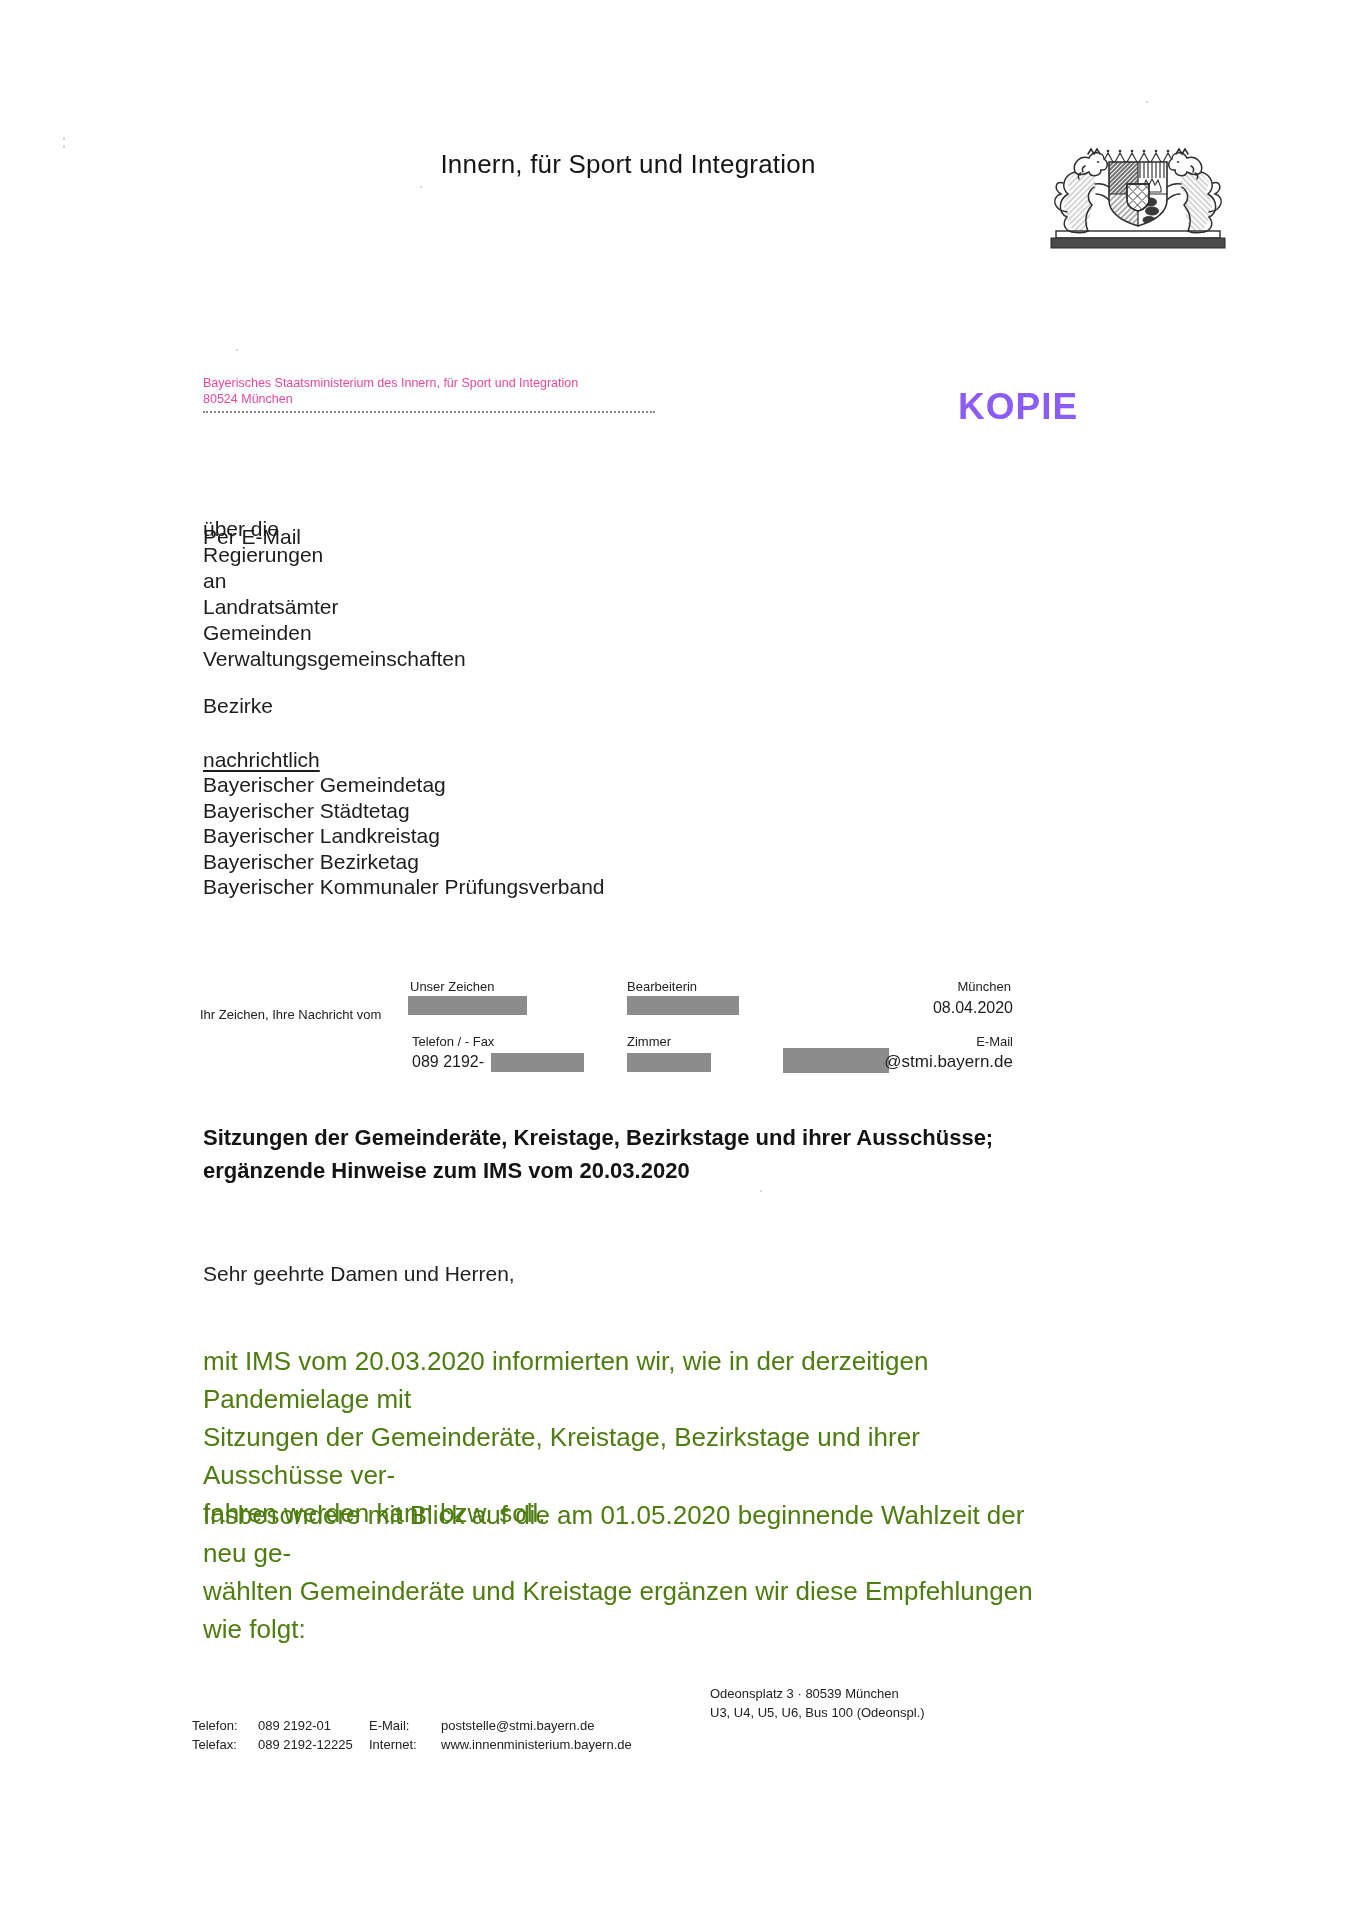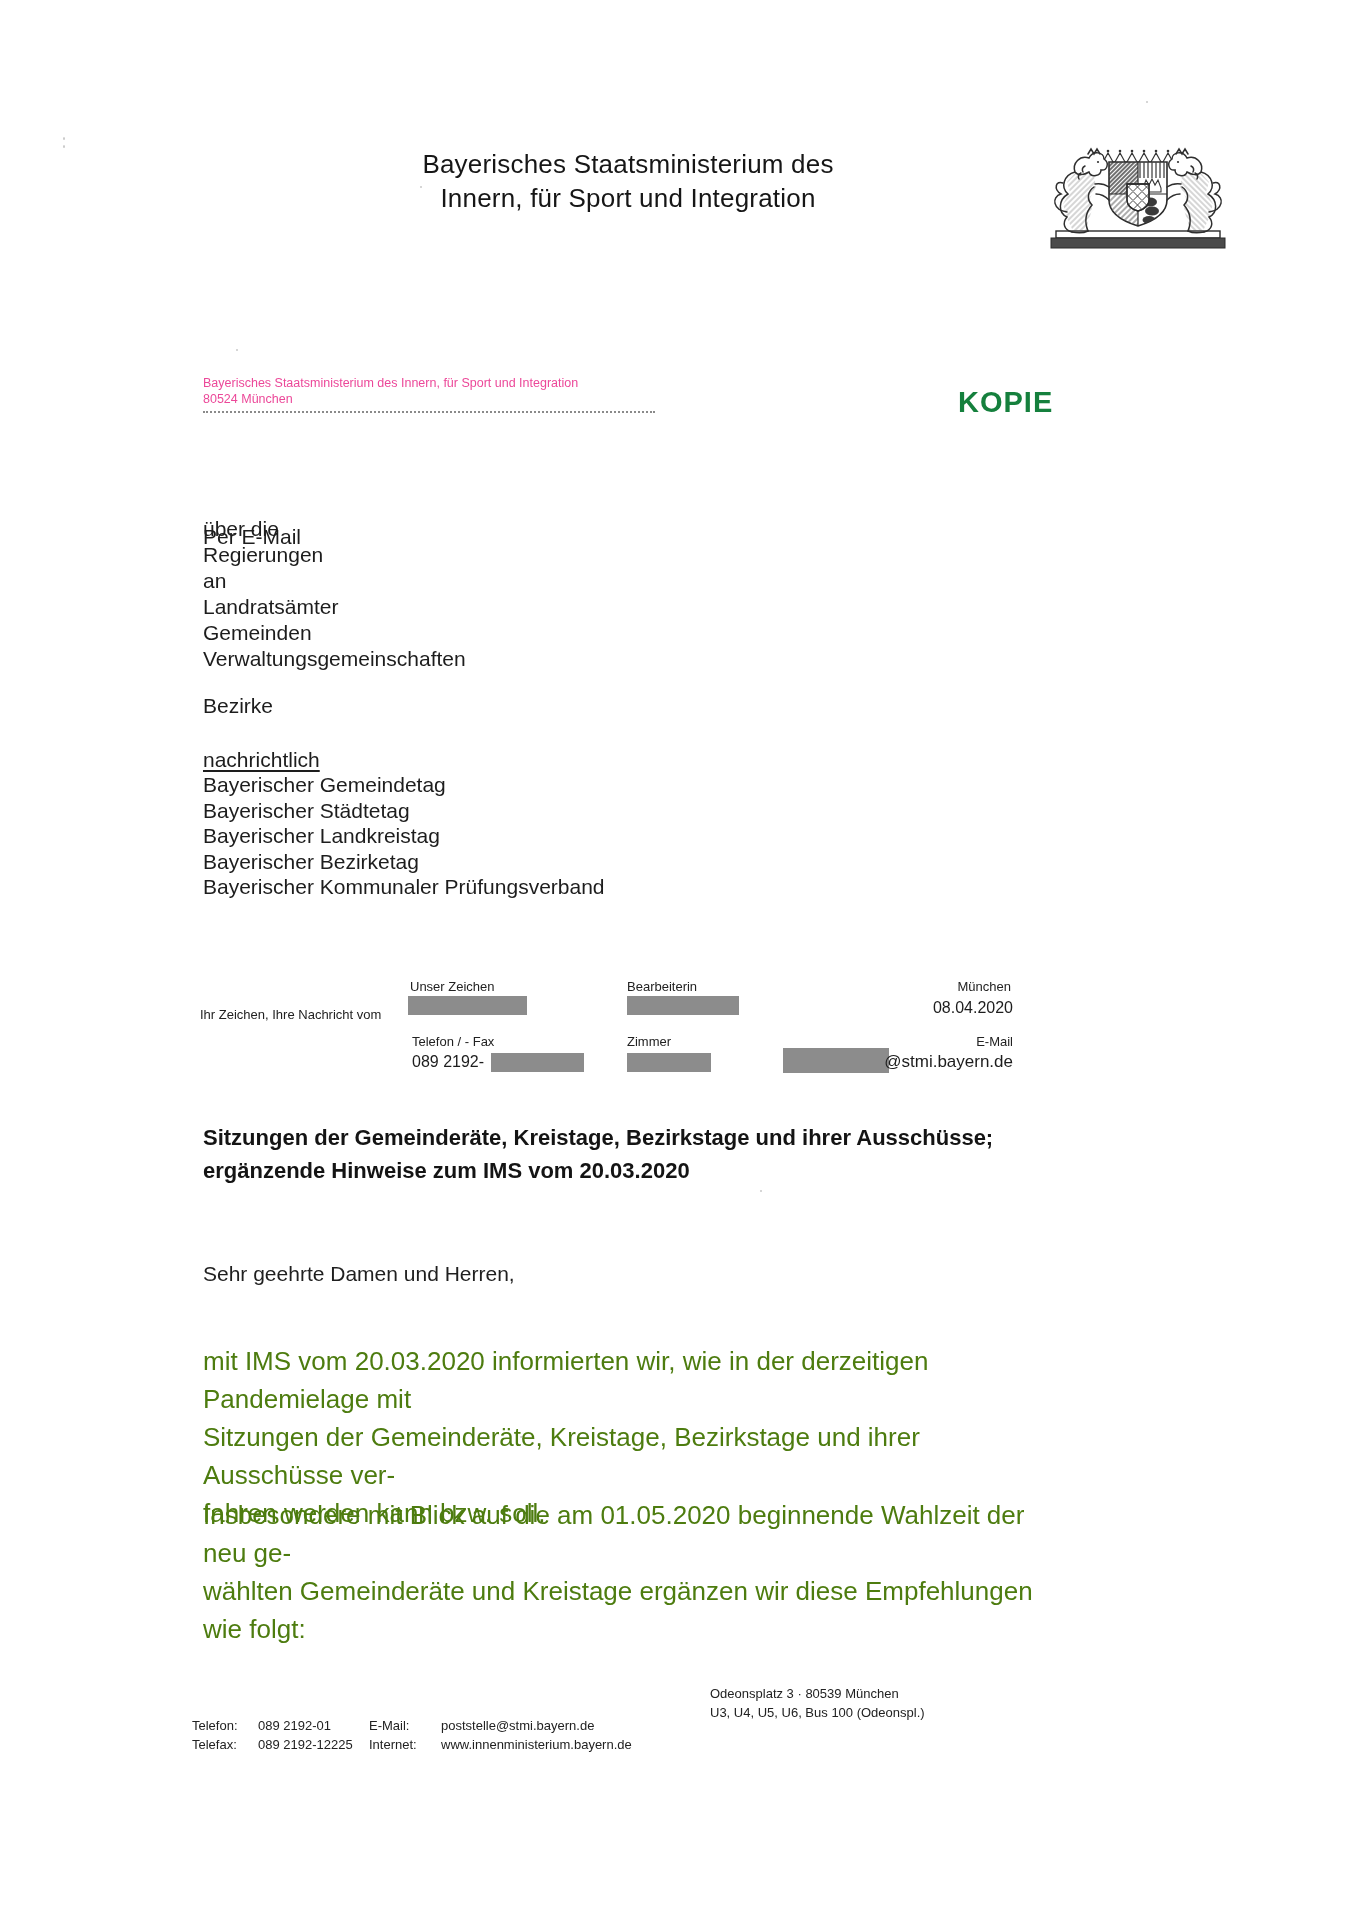--- a/index.html
+++ b/index.html
@@ -16,21 +16,21 @@
   }
   .emblem{position:absolute;top:142px;left:1043px;width:190px;height:118px;}
   
   .return-address{
     position:absolute;top:375px;left:203px;width:452px;
     font-size:12.5px;line-height:16px;color:#ec4899;
     padding-bottom:4px;border-bottom:2px dotted #8a8a8a;
   }
   .kopie{
     position:absolute;top:386px;left:958px;
-    font-size:29px;font-weight:bold;letter-spacing:1px;color:#15803d;
+    font-size:37px;font-weight:bold;letter-spacing:1px;color:#8b5cf6;
   }
   
   .addr{position:absolute;left:203px;font-size:21px;color:#1d1d1d;}
   .delivery{top:497px;margin-top:28px;}
   .via-list{top:516px;line-height:26px;}
   .bezirke{top:694px;}
   .cc-heading{top:748px;text-decoration:underline;text-underline-offset:3px;}
   .cc-list{top:772px;line-height:25.5px;}
   
   .ref-label{position:absolute;font-size:13px;color:#222;}
@@ -79,21 +79,20 @@
   .s5{top:1190px;left:760px;width:2px;height:2px;}
   .s6{top:1436px;left:520px;width:3px;height:2px;}
   .s7{top:349px;left:236px;width:2px;height:2px;}
 </style>
 </head>
 <body>
 
 <div class="page">
 
   <div class="ministry-title">
-    <div>Bayerisches Staatsministerium des</div>
     <div>Innern, für Sport und Integration</div>
   </div>
 
   <div class="emblem">
     <svg viewBox="0 0 190 118" width="190" height="118" aria-hidden="true">
       <defs>
         <pattern id="hatch" width="4" height="4" patternUnits="userSpaceOnUse" patternTransform="rotate(45)">
           <line x1="1" y1="0" x2="1" y2="4" stroke="#5a5a5a" stroke-width="1"></line>
         </pattern>
         <pattern id="darkhatch" width="3" height="3" patternUnits="userSpaceOnUse" patternTransform="rotate(45)">

